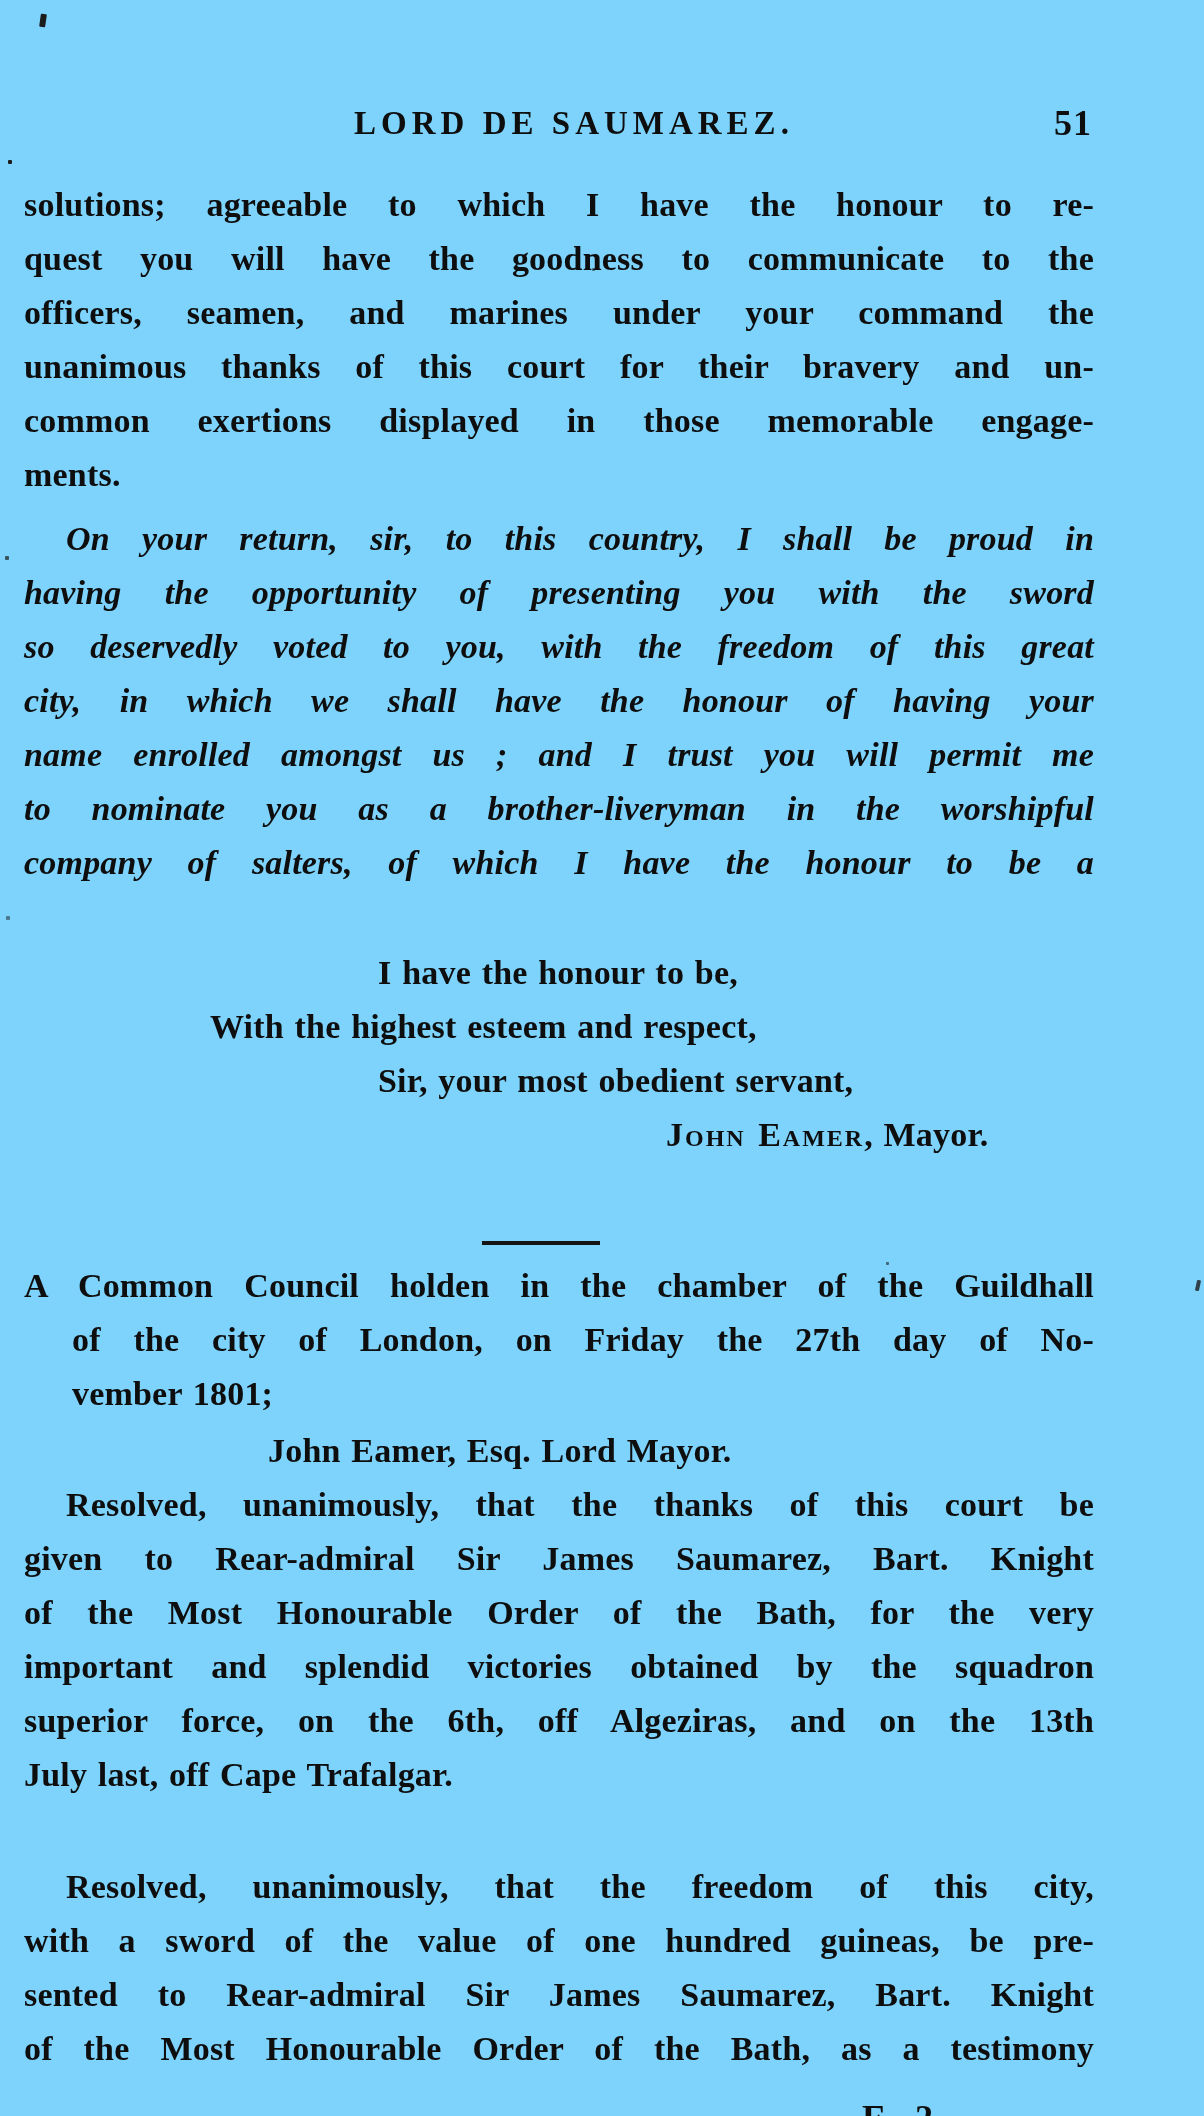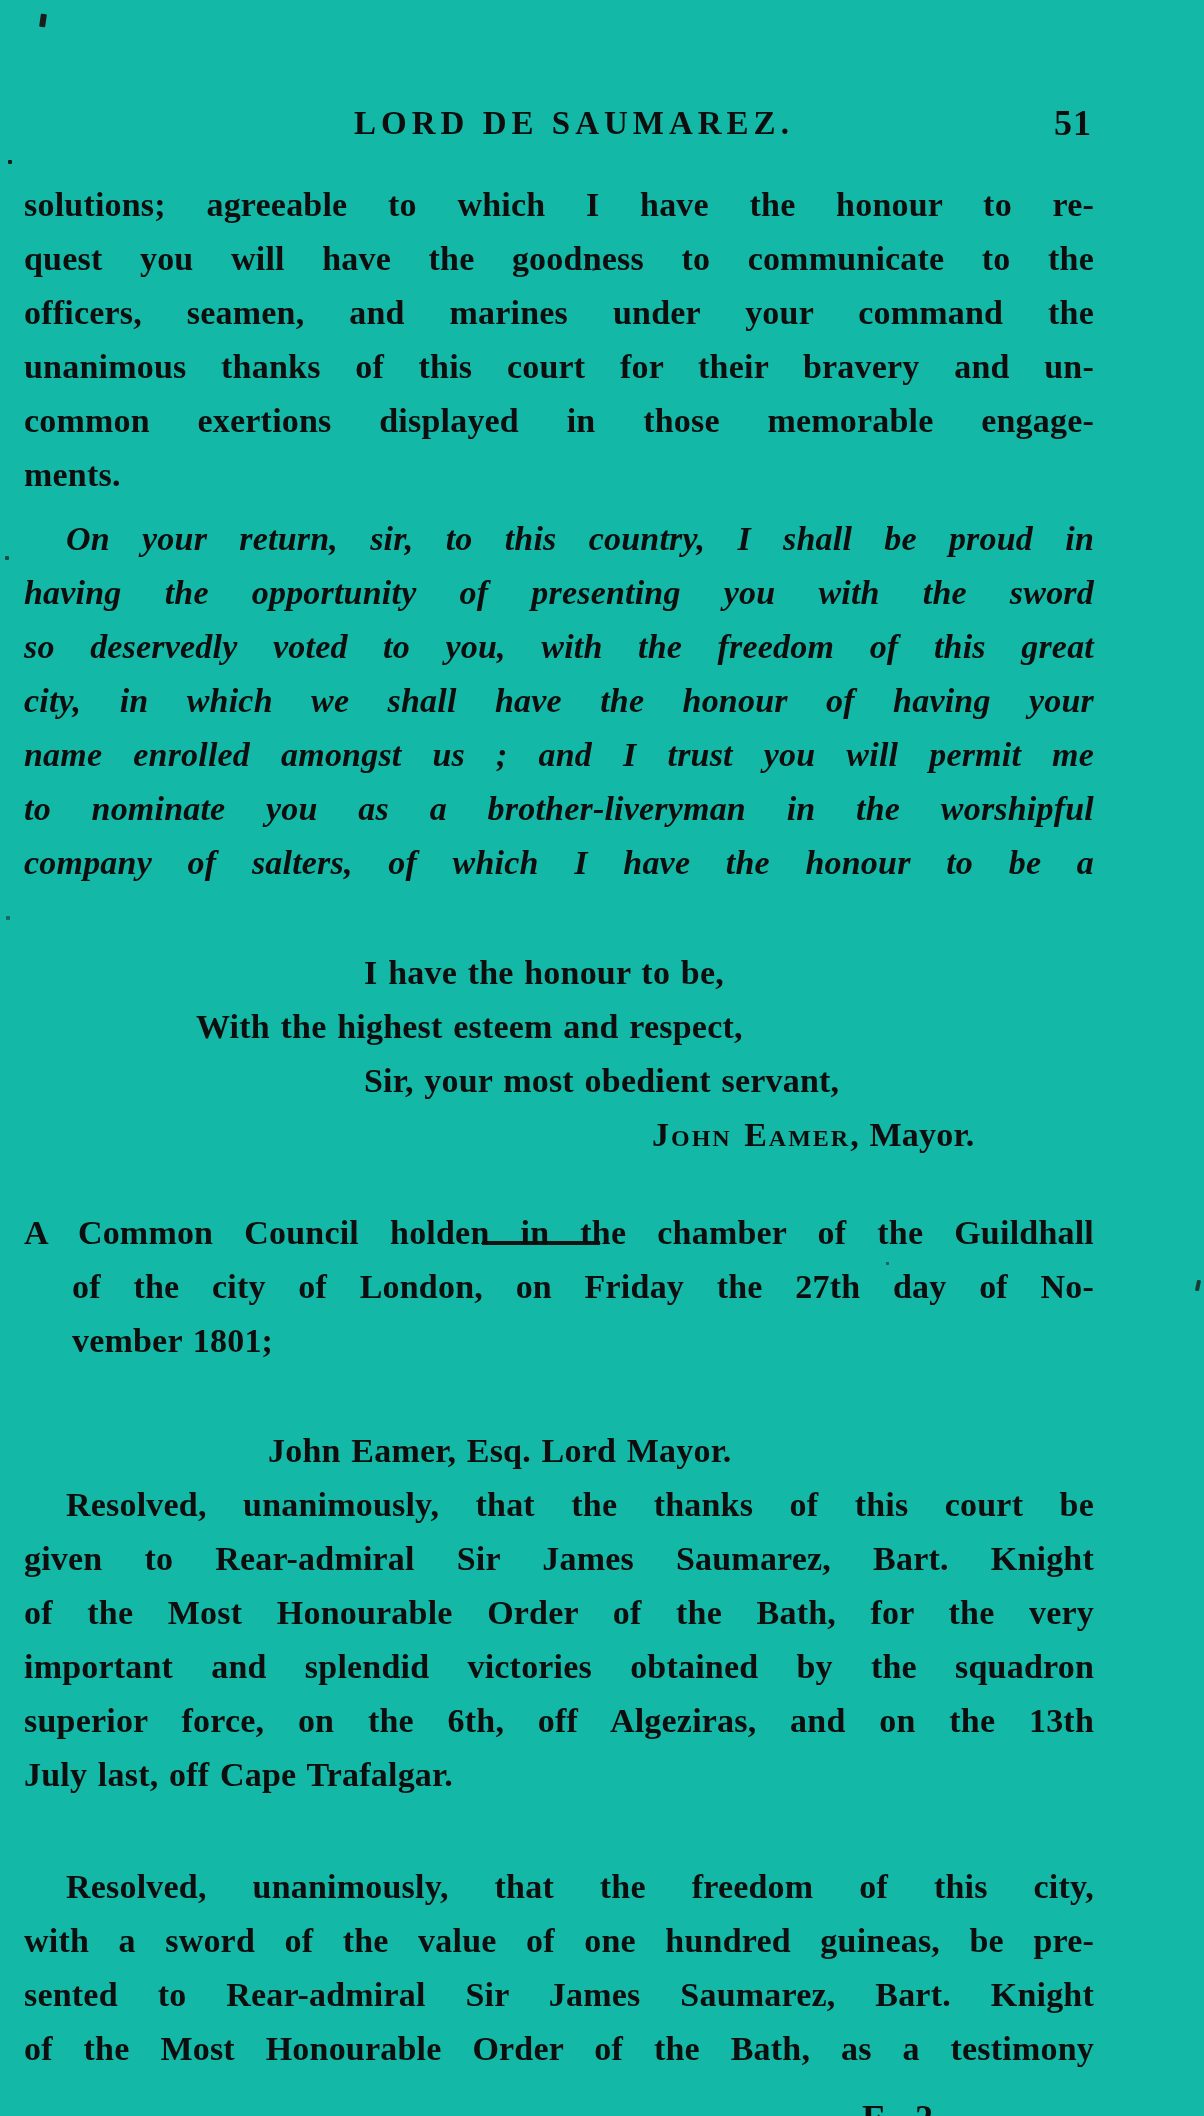--- a/index.html
+++ b/index.html
@@ -1,18 +1,18 @@
 <!DOCTYPE html>
 <html><head>
 <meta charset="utf-8">
 <style>
   html,body { margin:0; padding:0; background:#e8e8e8; }
   .page {
     position:relative; width:1204px; height:2116px;
-    background:#14b8a6; overflow:hidden;
+    background:#7dd3fc; overflow:hidden;
     font-family:"Liberation Serif", serif;
     font-weight:700; color:#0e0e0e;
     -webkit-font-smoothing:antialiased;
   }
   .block { position:absolute; left:24px; width:1070px; }
 
   
   .running-head { top:98px; height:50px; }
   .head-title {
     display:block; text-align:center; font-size:33px; letter-spacing:5px;
@@ -31,35 +31,35 @@
   }
   .ln.last { text-align:justify; text-align-last:left; }
   .indent { padding-left:42px; }
   .hang   { padding-left:48px; }
 
   .para1 { top:178px; }
   .para2 { top:512px;font-style:italic; }
 
   
   .closing { top:946px; }
-  .closing .ln { text-align:center; text-align-last:left; }
+  .closing .ln { text-align:center; text-align-last:left;margin-left:14px; }
   .close-1 { padding-left:340px; }
   .close-2 { padding-left:172px; }
   .close-3 { padding-left:340px; }
   .close-sig { padding-left:628px; }
   .sc { font-variant:small-caps; letter-spacing:2px; }
   .addressee { padding-left:2px; }
 
   .divider {
     position:absolute; top:1241px; left:482px; width:118px; height:4px;
     background:#141414; border:none;
   }
 
   
-  .council-head { top:1206px; }
+  .council-head { top:1259px; }
   .mayor-line { top:1424px; }
   .mayor-line .ln { text-align:left; text-align-last:left; padding-left:244px; }
   .resolution1 { top:1478px; }
   .resolution2 { top:1860px; }
 
   
   .sig-mark {
     position:absolute; top:2096px; left:862px;
     font-size:36px; line-height:44px; letter-spacing:10px;
   }

